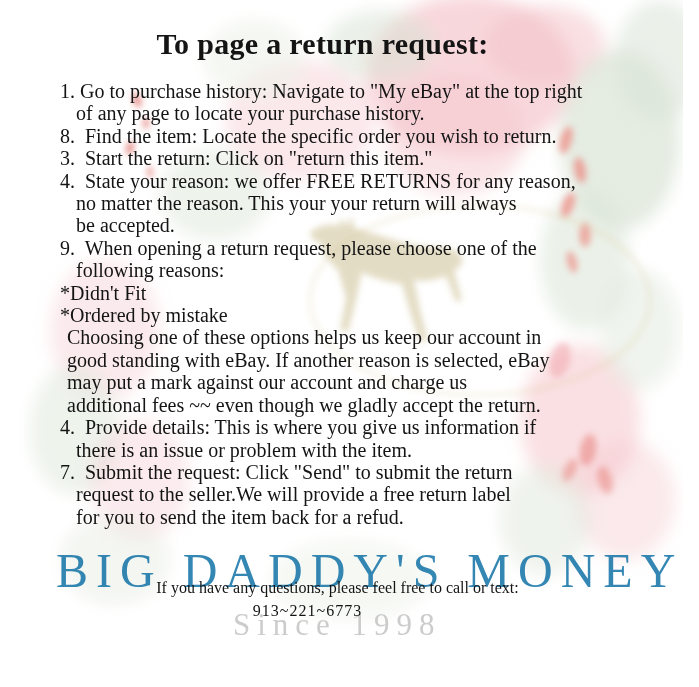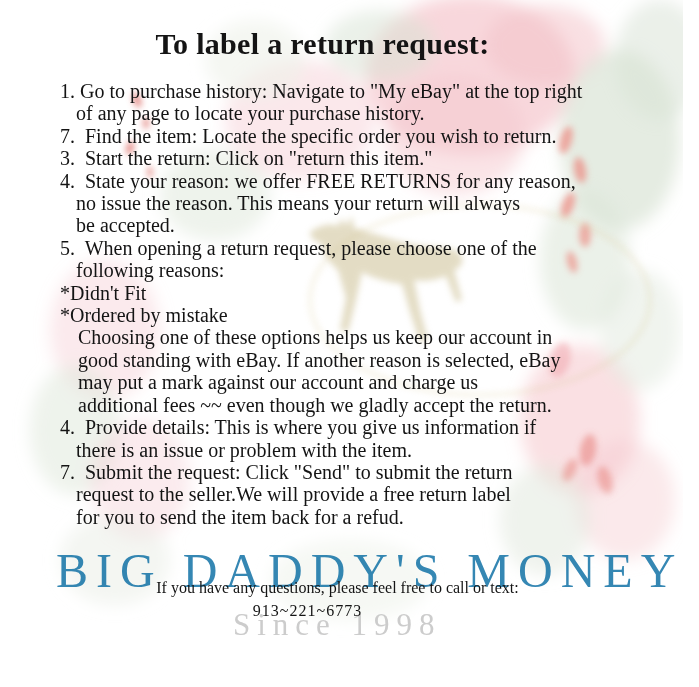--- a/index.html
+++ b/index.html
@@ -35,21 +35,21 @@
     letter-spacing: 0.3px;
   }
   .steps {
     position: absolute; top: 80px; left: 60px;
     width: 610px;
     font-size: 20px; line-height: 22.4px;
   }
   .line { white-space: pre; font-family: Liberation Serif, serif; }
   .step .line + .line { margin-left: 16px; }
   .reasons { }
-  .note { margin-left: 18px; }
+  .note { margin-left: 7px; }
   .footer {
     position: absolute; top: 577px; left: 25px;
     width: 625px;
     text-align: center;
     font-size: 16px; line-height: 22.5px;
   }
   .footer .phone { padding-right: 60px; letter-spacing: 1px; }
 </style>
 </head>
 <body>
@@ -107,40 +107,40 @@
       L410,312 L402,284 C388,282 372,278 362,272 L356,300 L348,332 L340,330 L346,298
       L338,270 C330,264 322,252 322,244 C316,242 310,238 310,232 Z"></path>
   </g>
   <rect x="683" y="0" width="16" height="687" fill="#ffffff"></rect>
 </svg>
 
 <div class="watermark-brand">BIG DADDY'S MONEY</div>
 <div class="watermark-since">Since 1998</div>
 
 <div class="doc">
-  <h1 class="page-title">To label a return request:</h1>
+  <h1 class="page-title">To page a return request:</h1>
 
   <div class="steps">
     <div class="step">
         <div class="line">1. Go to purchase history: Navigate to "My eBay" at the top right</div>
         <div class="line">of any page to locate your purchase history.</div>
       </div>
     <div class="step">
-        <div class="line">7.  Find the item: Locate the specific order you wish to return.</div>
+        <div class="line">8.  Find the item: Locate the specific order you wish to return.</div>
       </div>
     <div class="step">
         <div class="line">3.  Start the return: Click on "return this item."</div>
       </div>
     <div class="step">
         <div class="line">4.  State your reason: we offer FREE RETURNS for any reason,</div>
-        <div class="line">no issue the reason. This means your return will always</div>
+        <div class="line">no matter the reason. This your your return will always</div>
         <div class="line">be accepted.</div>
       </div>
     <div class="step">
-        <div class="line">5.  When opening a return request, please choose one of the</div>
+        <div class="line">9.  When opening a return request, please choose one of the</div>
         <div class="line">following reasons:</div>
       </div>
     <div class="reasons">
         <div class="line">*Didn't Fit</div>
         <div class="line">*Ordered by mistake</div>
       </div>
     <div class="note">
         <div class="line">Choosing one of these options helps us keep our account in</div>
         <div class="line">good standing with eBay. If another reason is selected, eBay</div>
         <div class="line">may put a mark against our account and charge us</div>

